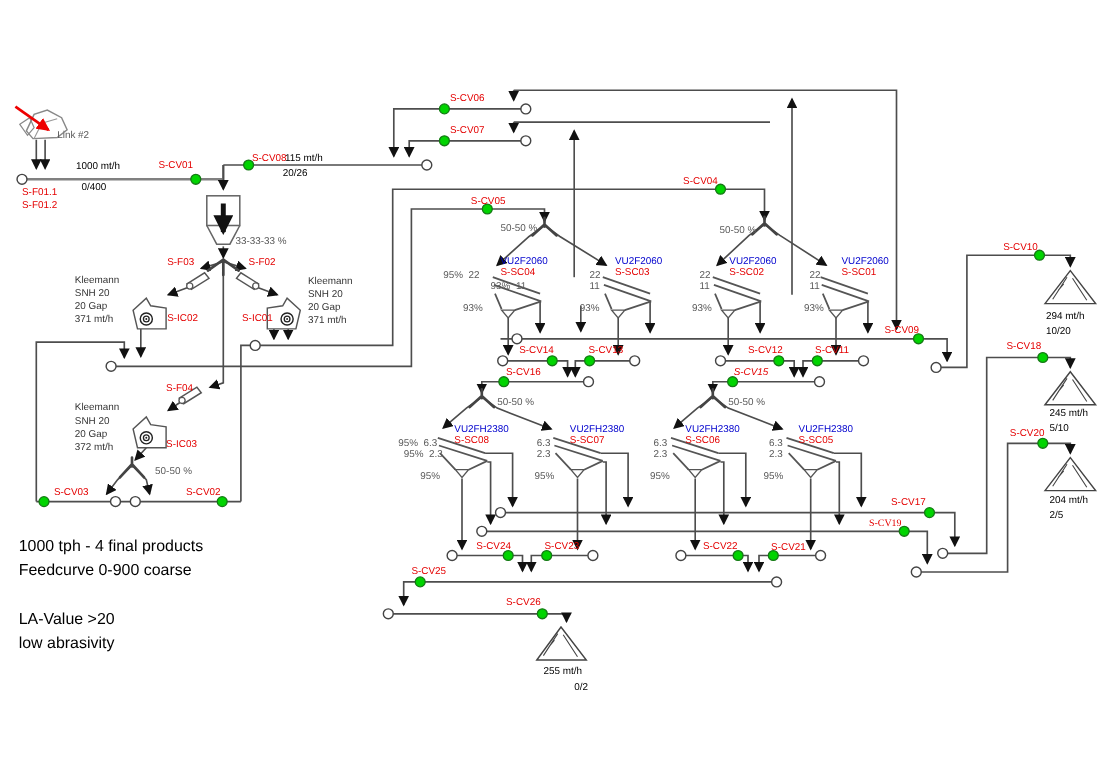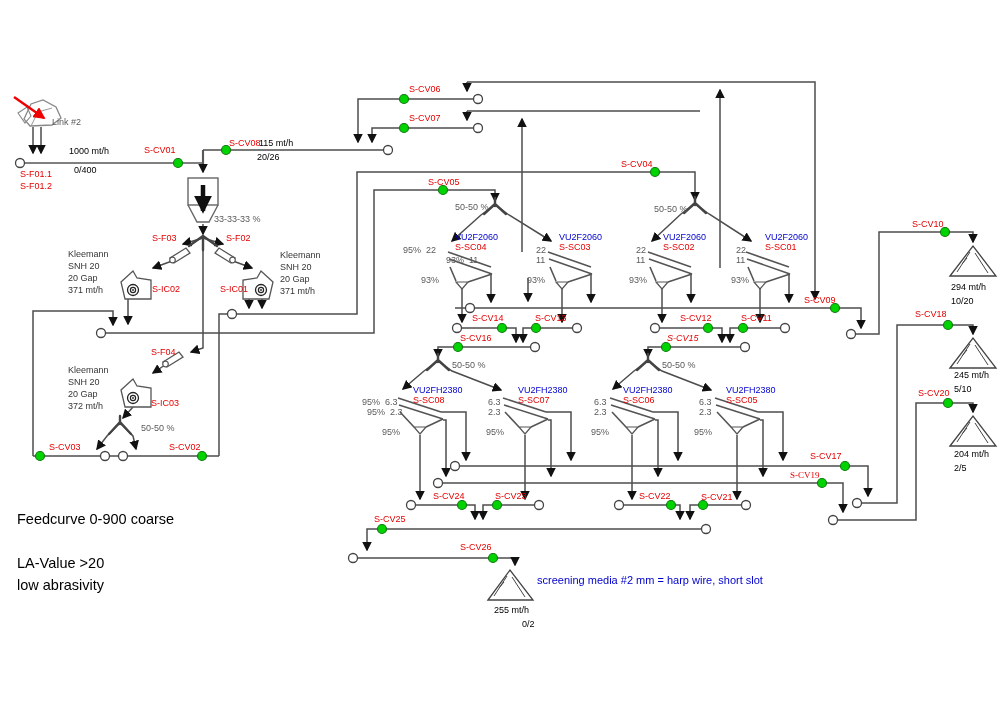--- a/index.html
+++ b/index.html
@@ -413,18 +413,18 @@
       <span class="lb r" style="left: 810px; top: 451px;">S-CV17</span>
       <span class="lb r" style="left: 790px; top: 470px; font-family: Liberation Serif, serif;">S-CV19</span>
       <span class="lb r" style="left: 433px; top: 491px; text-align: center;">S-CV24</span>
       <span class="lb r" style="left: 495px; top: 491px;">S-CV23</span>
       <span class="lb r" style="left: 639px; top: 491px;">S-CV22</span>
       <span class="lb r" style="left: 701px; top: 492px;">S-CV21</span>
       <span class="lb r" style="left: 374px; top: 514px;">S-CV25</span>
       <span class="lb r" style="left: 460px; top: 542px;">S-CV26</span>
       <span class="lb k" style="left: 494px; top: 605px;">255 mt/h</span>
       <span class="lb k" style="left: 504px; top: 619px; margin-left: 18px;">0/2</span>
-      <span class="lb n" style="left: 537px; top: 574px;">screening media #2 mm = harp wire, short slot</span>
+      <span class="lb i" style="left: 17px; top: 489px;">1000 tph - 4 final products</span>
       <span class="lb i" style="left: 17px; top: 511px;">Feedcurve 0-900 coarse</span>
       <span class="lb i" style="left: 17px; top: 555px;">LA-Value &gt;20</span>
       <span class="lb i" style="left: 17px; top: 577px;">low abrasivity</span>
     </div>
 </div>
 
 </body></html>

